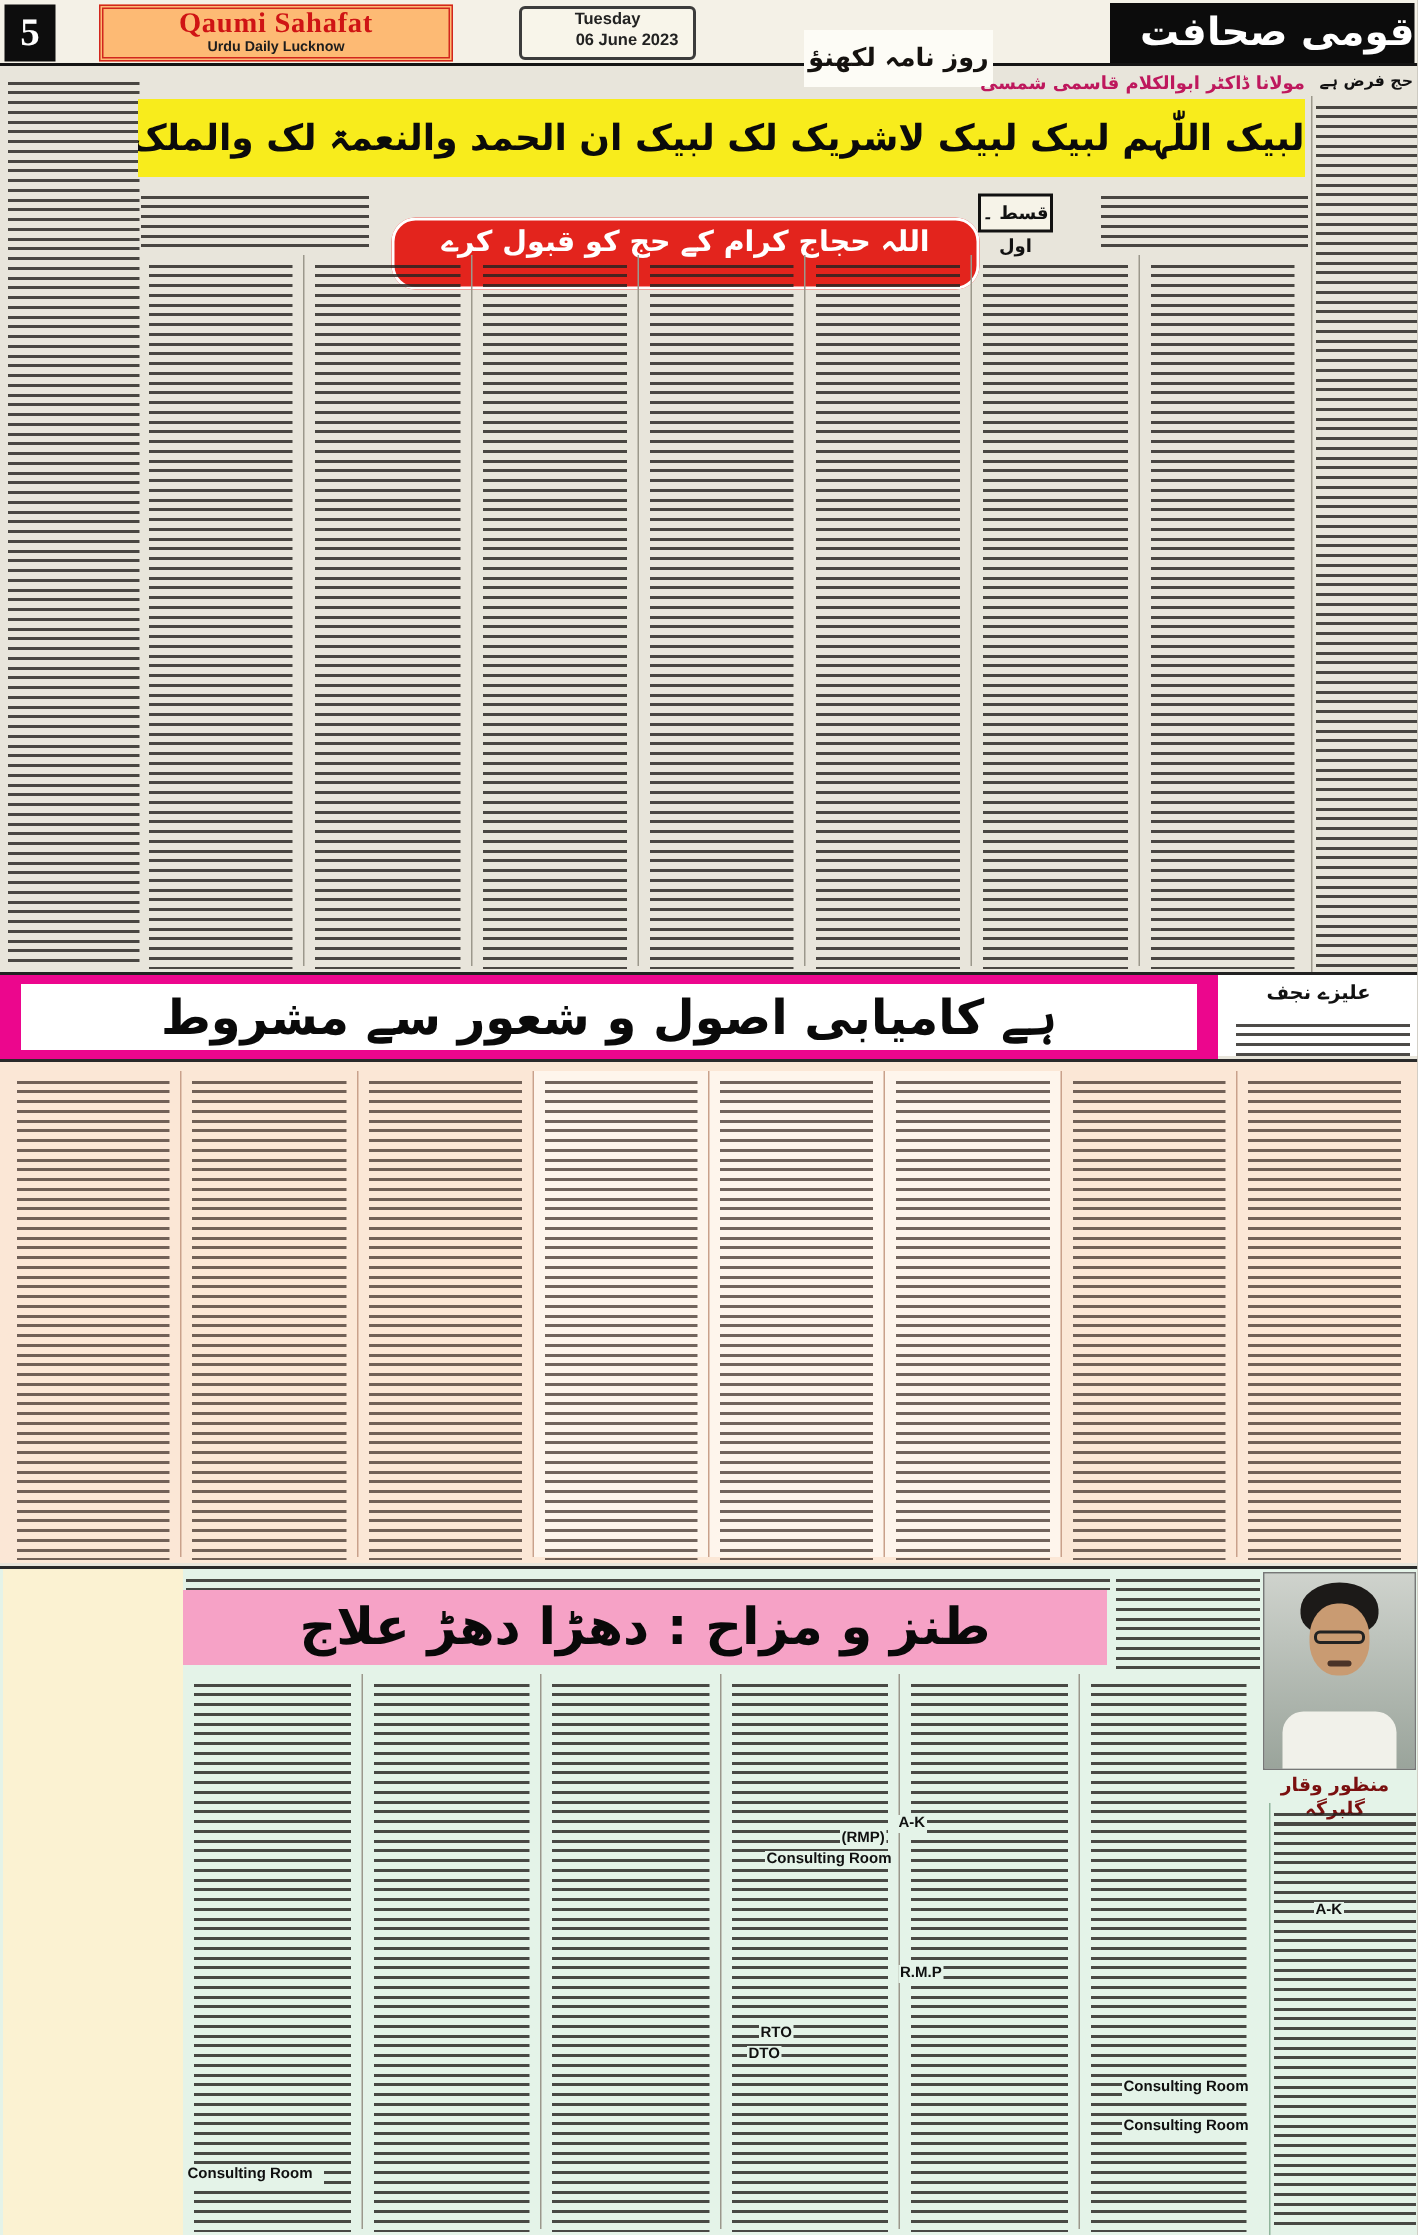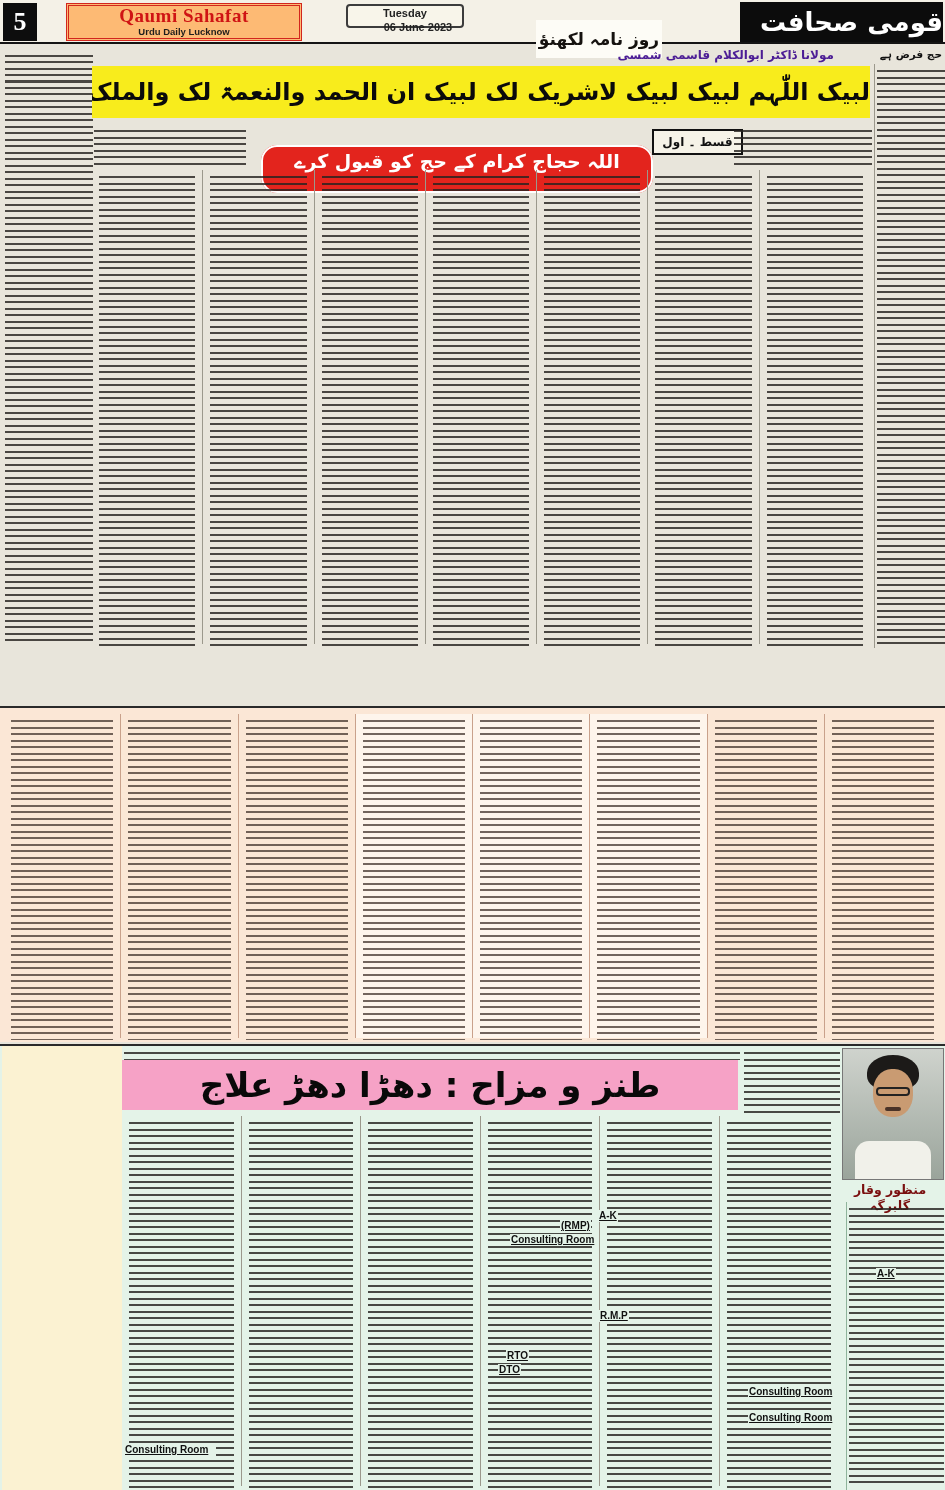--- a/index.html
+++ b/index.html
@@ -22,45 +22,45 @@
   .col>.sim{height:100%;}
 
   
   .masthead{left:0;top:0;width:945px;height:44px;background:#f4f1e7;border-bottom:2px solid #141414;box-sizing:border-box;}
   .pageno{left:3px;top:3px;width:34px;height:38px;background:#0d0d0d;color:#fff;
           font:bold 26px/38px "Liberation Serif",serif;text-align:center;}
   .brand{left:66px;top:3px;width:236px;height:38px;background:#fdba74;
          border:3px double #d2261d;box-sizing:border-box;text-align:center;}
   .brand .nm{color:#cf1414;font:bold 19px/20px "Liberation Serif",serif;letter-spacing:.5px;}
   .brand .sub{color:#1d1d1d;font:bold 9.5px/11px "Liberation Sans",sans-serif;}
-  .datebox{left:346px;top:4px;width:118px;height:24px;border:2px solid #3c3c3c;background:#f8f5ea;
+  .datebox{left:346px;top:4px;width:118px;height:36px;border:2px solid #3c3c3c;background:#f8f5ea;
            box-sizing:border-box;text-align:center;border-radius:4px;}
   .datebox .d1{font:bold 11px/15px "Liberation Sans",sans-serif;color:#222;}
   .datebox .d2{font:bold 11px/13px "Liberation Sans",sans-serif;color:#222;margin-left:26px;}
   .nameplate{left:536px;top:20px;width:126px;height:38px;background:#fdfcf6;text-align:center;
              font:bold 17px/38px "DejaVu Sans",sans-serif;color:#15120f;direction:rtl;}
   .mast-right{left:740px;top:2px;width:203px;height:40px;background:#0c0c0c;color:#fff;
               text-align:right;font:bold 26px/40px "DejaVu Sans",sans-serif;direction:rtl;}
 
   
   .leftstrip{left:3px;top:48px;width:88px;height:596px;}
   .kicker{left:872px;top:47px;width:70px;height:15px;font:bold 10.5px/15px "DejaVu Sans",sans-serif;
           color:#111;direction:rtl;}
   .rightstrip{left:874px;top:64px;width:68px;height:580px;border-left:1px solid #9b988c;}
-  .byline1{left:564px;top:47px;width:270px;height:16px;font:bold 12px/16px "DejaVu Sans",sans-serif;
-           color:#4c1d95;text-align:right;direction:rtl;}
+  .byline1{left:600px;top:47px;width:270px;height:16px;font:bold 12px/16px "DejaVu Sans",sans-serif;
+           color:#be185d;text-align:right;direction:rtl;}
   .talbiyah{left:92px;top:66px;width:778px;height:52px;background:#f8ec1c;
             font:bold 24px/52px "DejaVu Sans",sans-serif;color:#0b0b0b;text-align:center;
             direction:rtl;white-space:nowrap;overflow:hidden;}
   .fillA{left:92px;top:124px;width:152px;height:40px;}
   .fillB{left:732px;top:124px;width:138px;height:40px;}
   .subhead{left:261px;top:126px;width:392px;height:48px;background:#e3241d;border-radius:16px;
            color:#fff;font:bold 19px/32px "DejaVu Sans",sans-serif;text-align:center;
            direction:rtl;white-space:nowrap;overflow:hidden;box-shadow:0 0 0 2px #fff inset;margin-top:19px;}
-  .episode{left:652px;top:129px;width:91px;height:26px;border:2px solid #111;background:#f6f3e8;
+  .episode{left:652px;top:129px;width:50px;height:26px;border:2px solid #111;background:#f6f3e8;
            box-sizing:border-box;font:bold 12px/22px "DejaVu Sans",sans-serif;text-align:center;
            color:#111;direction:rtl;}
   .topcols{left:92px;top:170px;width:778px;height:474px;}
 
   
   .banner{left:0;top:648px;width:945px;height:56px;background:#fff;border-top:2px solid #222;box-sizing:border-box;}
   .banner .mag{position:absolute;left:0;top:0;width:812px;height:56px;background:#ec068d;}
   .banner .hbox{position:absolute;left:14px;top:6px;width:784px;height:44px;background:#fff;
                 font:bold 32px/44px "DejaVu Sans",sans-serif;color:#0a0a0a;text-align:center;
                 direction:rtl;white-space:nowrap;overflow:hidden;}
@@ -91,21 +91,21 @@
   .photo{left:842px;top:1048px;width:100px;height:130px;background:linear-gradient(180deg,#cfd3cd,#9aa49b);
          overflow:hidden;border:1px solid #777;}
   .photo .hair{position:absolute;left:24px;top:6px;width:52px;height:36px;background:#1c1a18;border-radius:50% 50% 42% 42%;}
   .photo .face{position:absolute;left:30px;top:20px;width:40px;height:48px;background:#c99b72;border-radius:46%;}
   .photo .glasses{position:absolute;left:33px;top:38px;width:34px;height:9px;border:2px solid #222;border-radius:4px;box-sizing:border-box;}
   .photo .mouth{position:absolute;left:42px;top:58px;width:16px;height:4px;background:#4a3328;border-radius:2px;}
   .photo .shirt{position:absolute;left:12px;top:92px;width:76px;height:40px;background:#f1f1ea;border-radius:14px 14px 0 0;}
 
   
   .token{position:absolute;font:bold 10px/12px "Liberation Sans",sans-serif;color:#101010;
-         background:#e4f3e8;padding:0 1px;white-space:nowrap;text-decoration:underline;}
+         background:#e4f3e8;padding:0 1px;white-space:nowrap;}
   .tk1{left:598px;top:1210px;} .tk2{left:510px;top:1234px;}
   .tk3{left:560px;top:1220px;} .tk4{left:572px;top:1310px;margin-left:27px;}
   .tk5{left:506px;top:1350px;} .tk6{left:498px;top:1364px;}
   .tk7{left:748px;top:1386px;} .tk8{left:748px;top:1412px;}
   .tk9{left:124px;top:1444px;width:90px;white-space:normal;background:#e4f3e8;}
   .tk10{left:876px;top:1268px;}
 </style>
 </head>
 <body>
 
@@ -150,20 +150,26 @@
         <div class="sim"></div>
       </div>
     <div class="col">
         <div class="sim"></div>
       </div>
     <div class="col">
         <div class="sim"></div>
       </div>
   </div>
 
+  <div class="abs banner">
+    <div class="mag"></div>
+    <div class="hbox" dir="rtl">ہے کامیابی اصول و شعور سے مشروط</div>
+    <div class="byline2" dir="rtl">علیزے نجف</div>
+    <div class="minisim sim"></div>
+  </div>
 
   <div class="abs sect2">
     <div class="cols">
       <div class="col">
           <div class="sim light"></div>
         </div>
       <div class="col">
           <div class="sim light"></div>
         </div>
       <div class="col">

